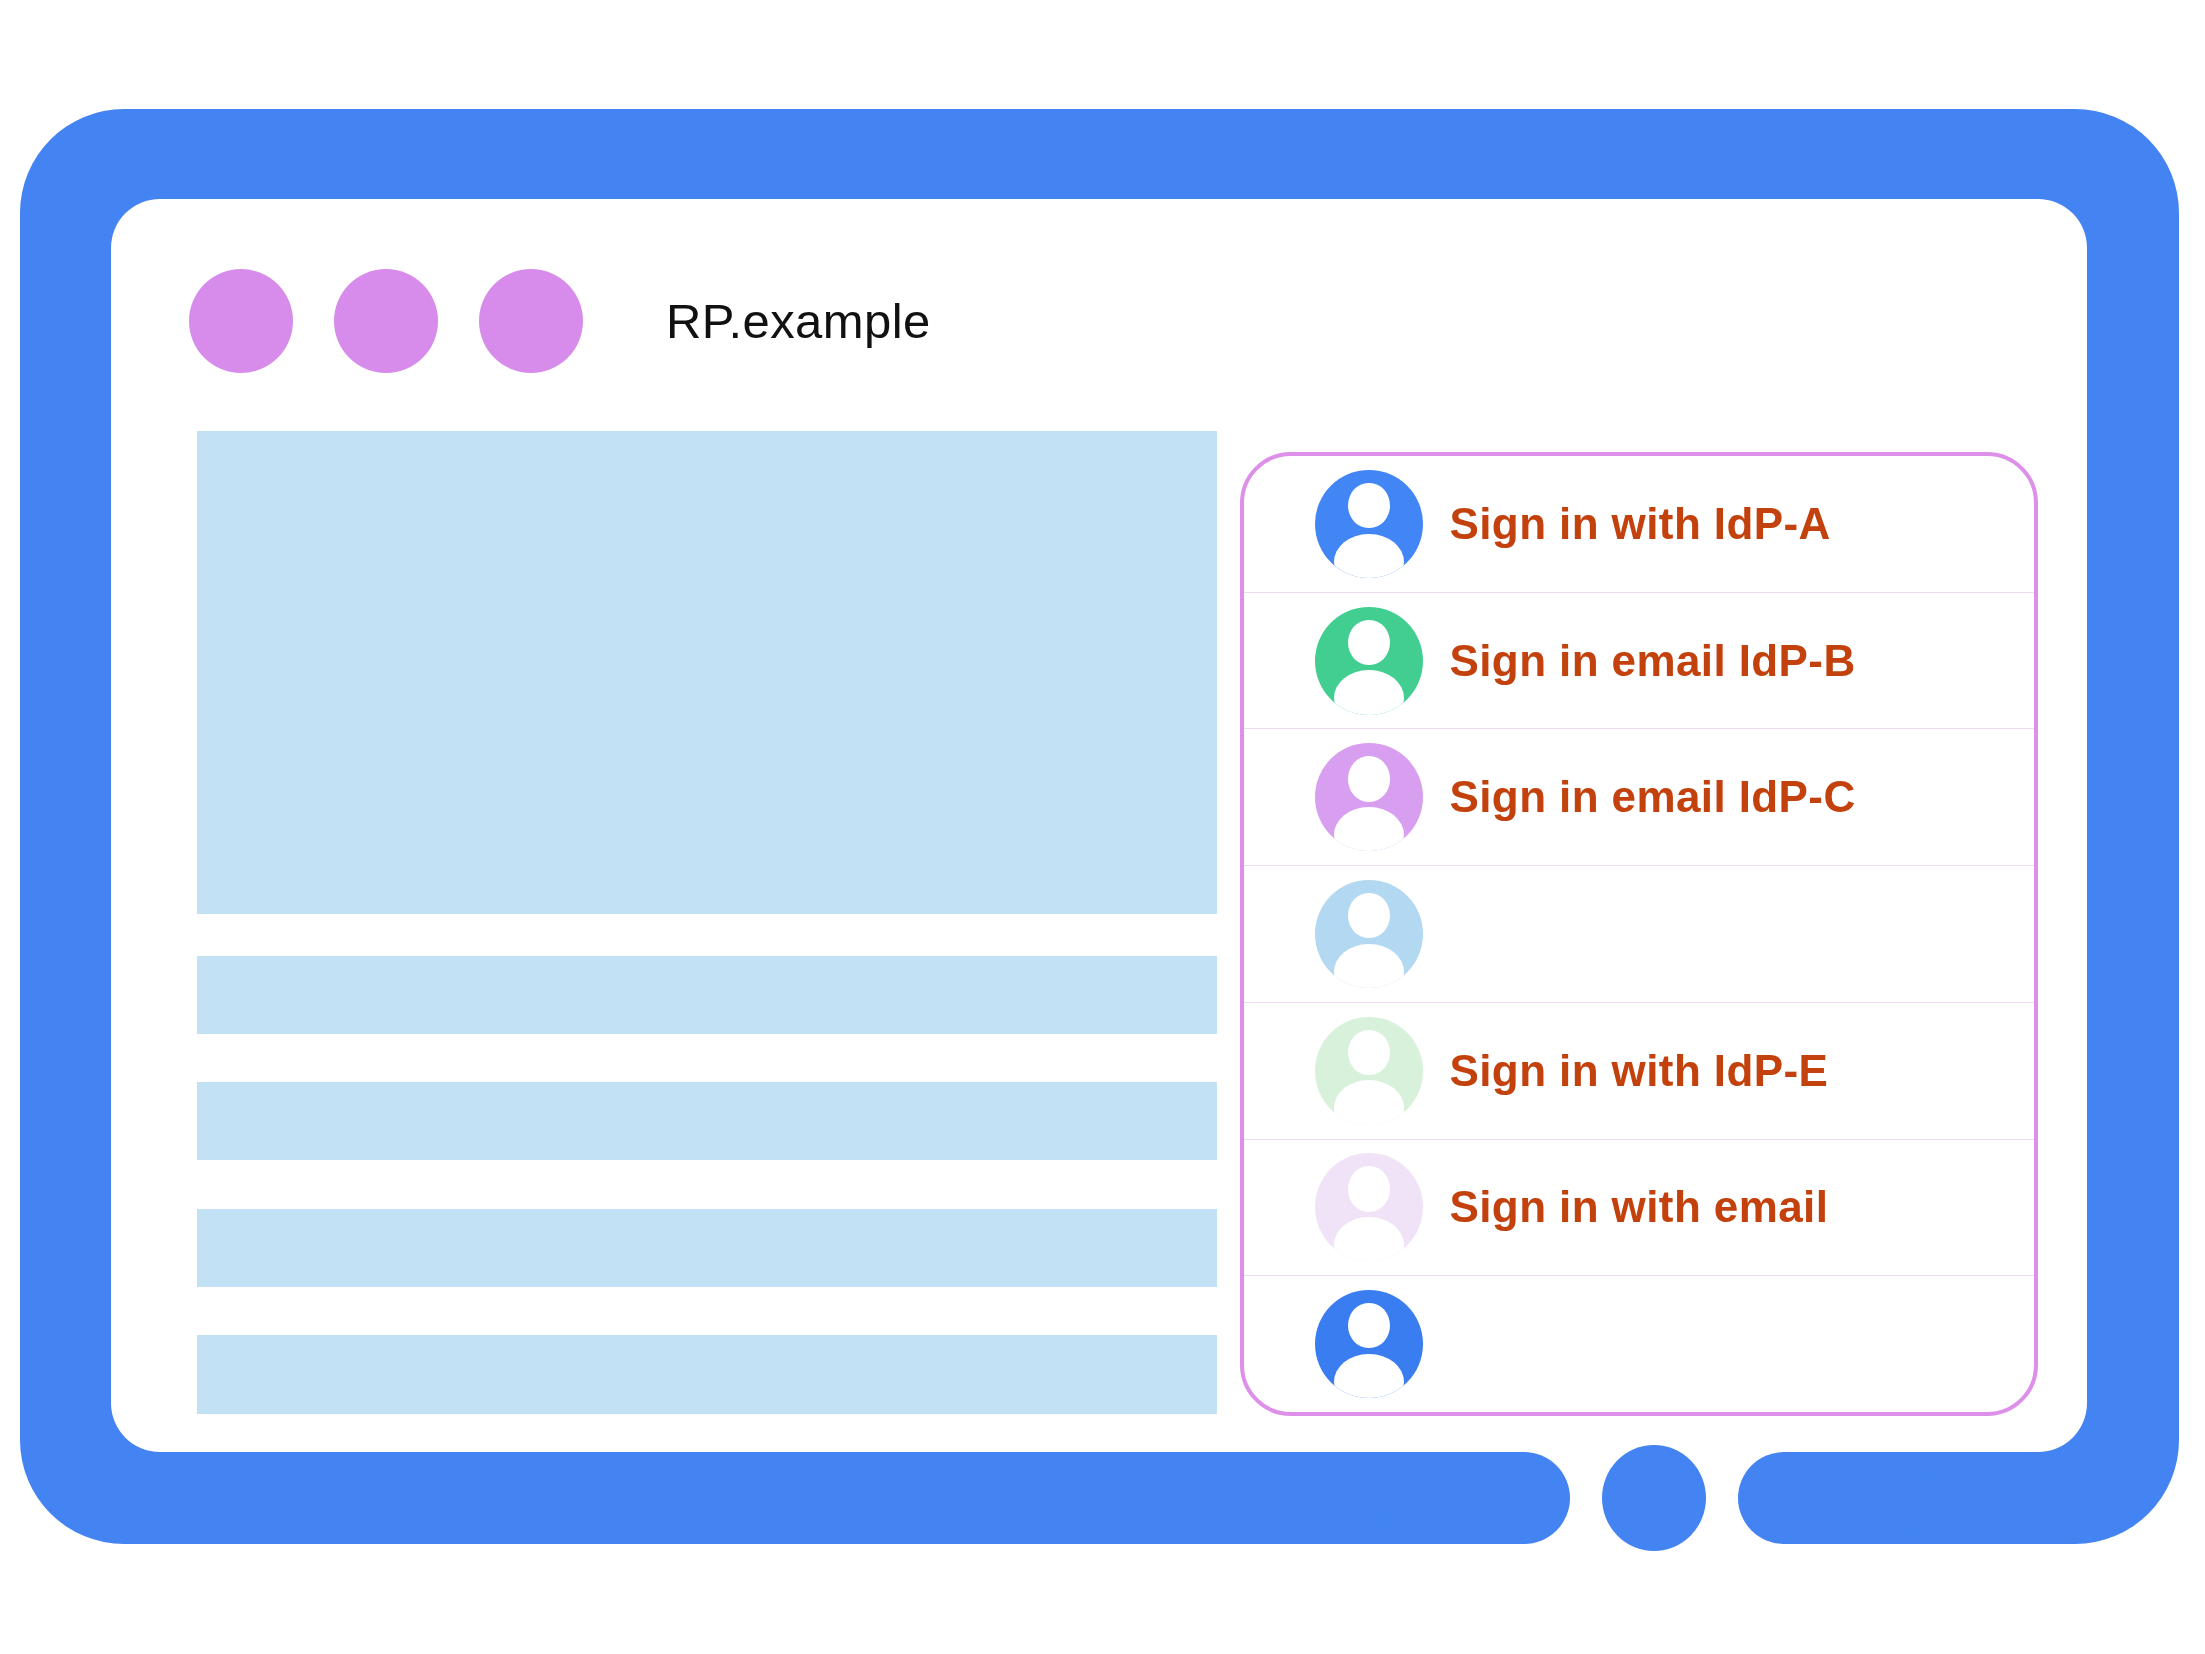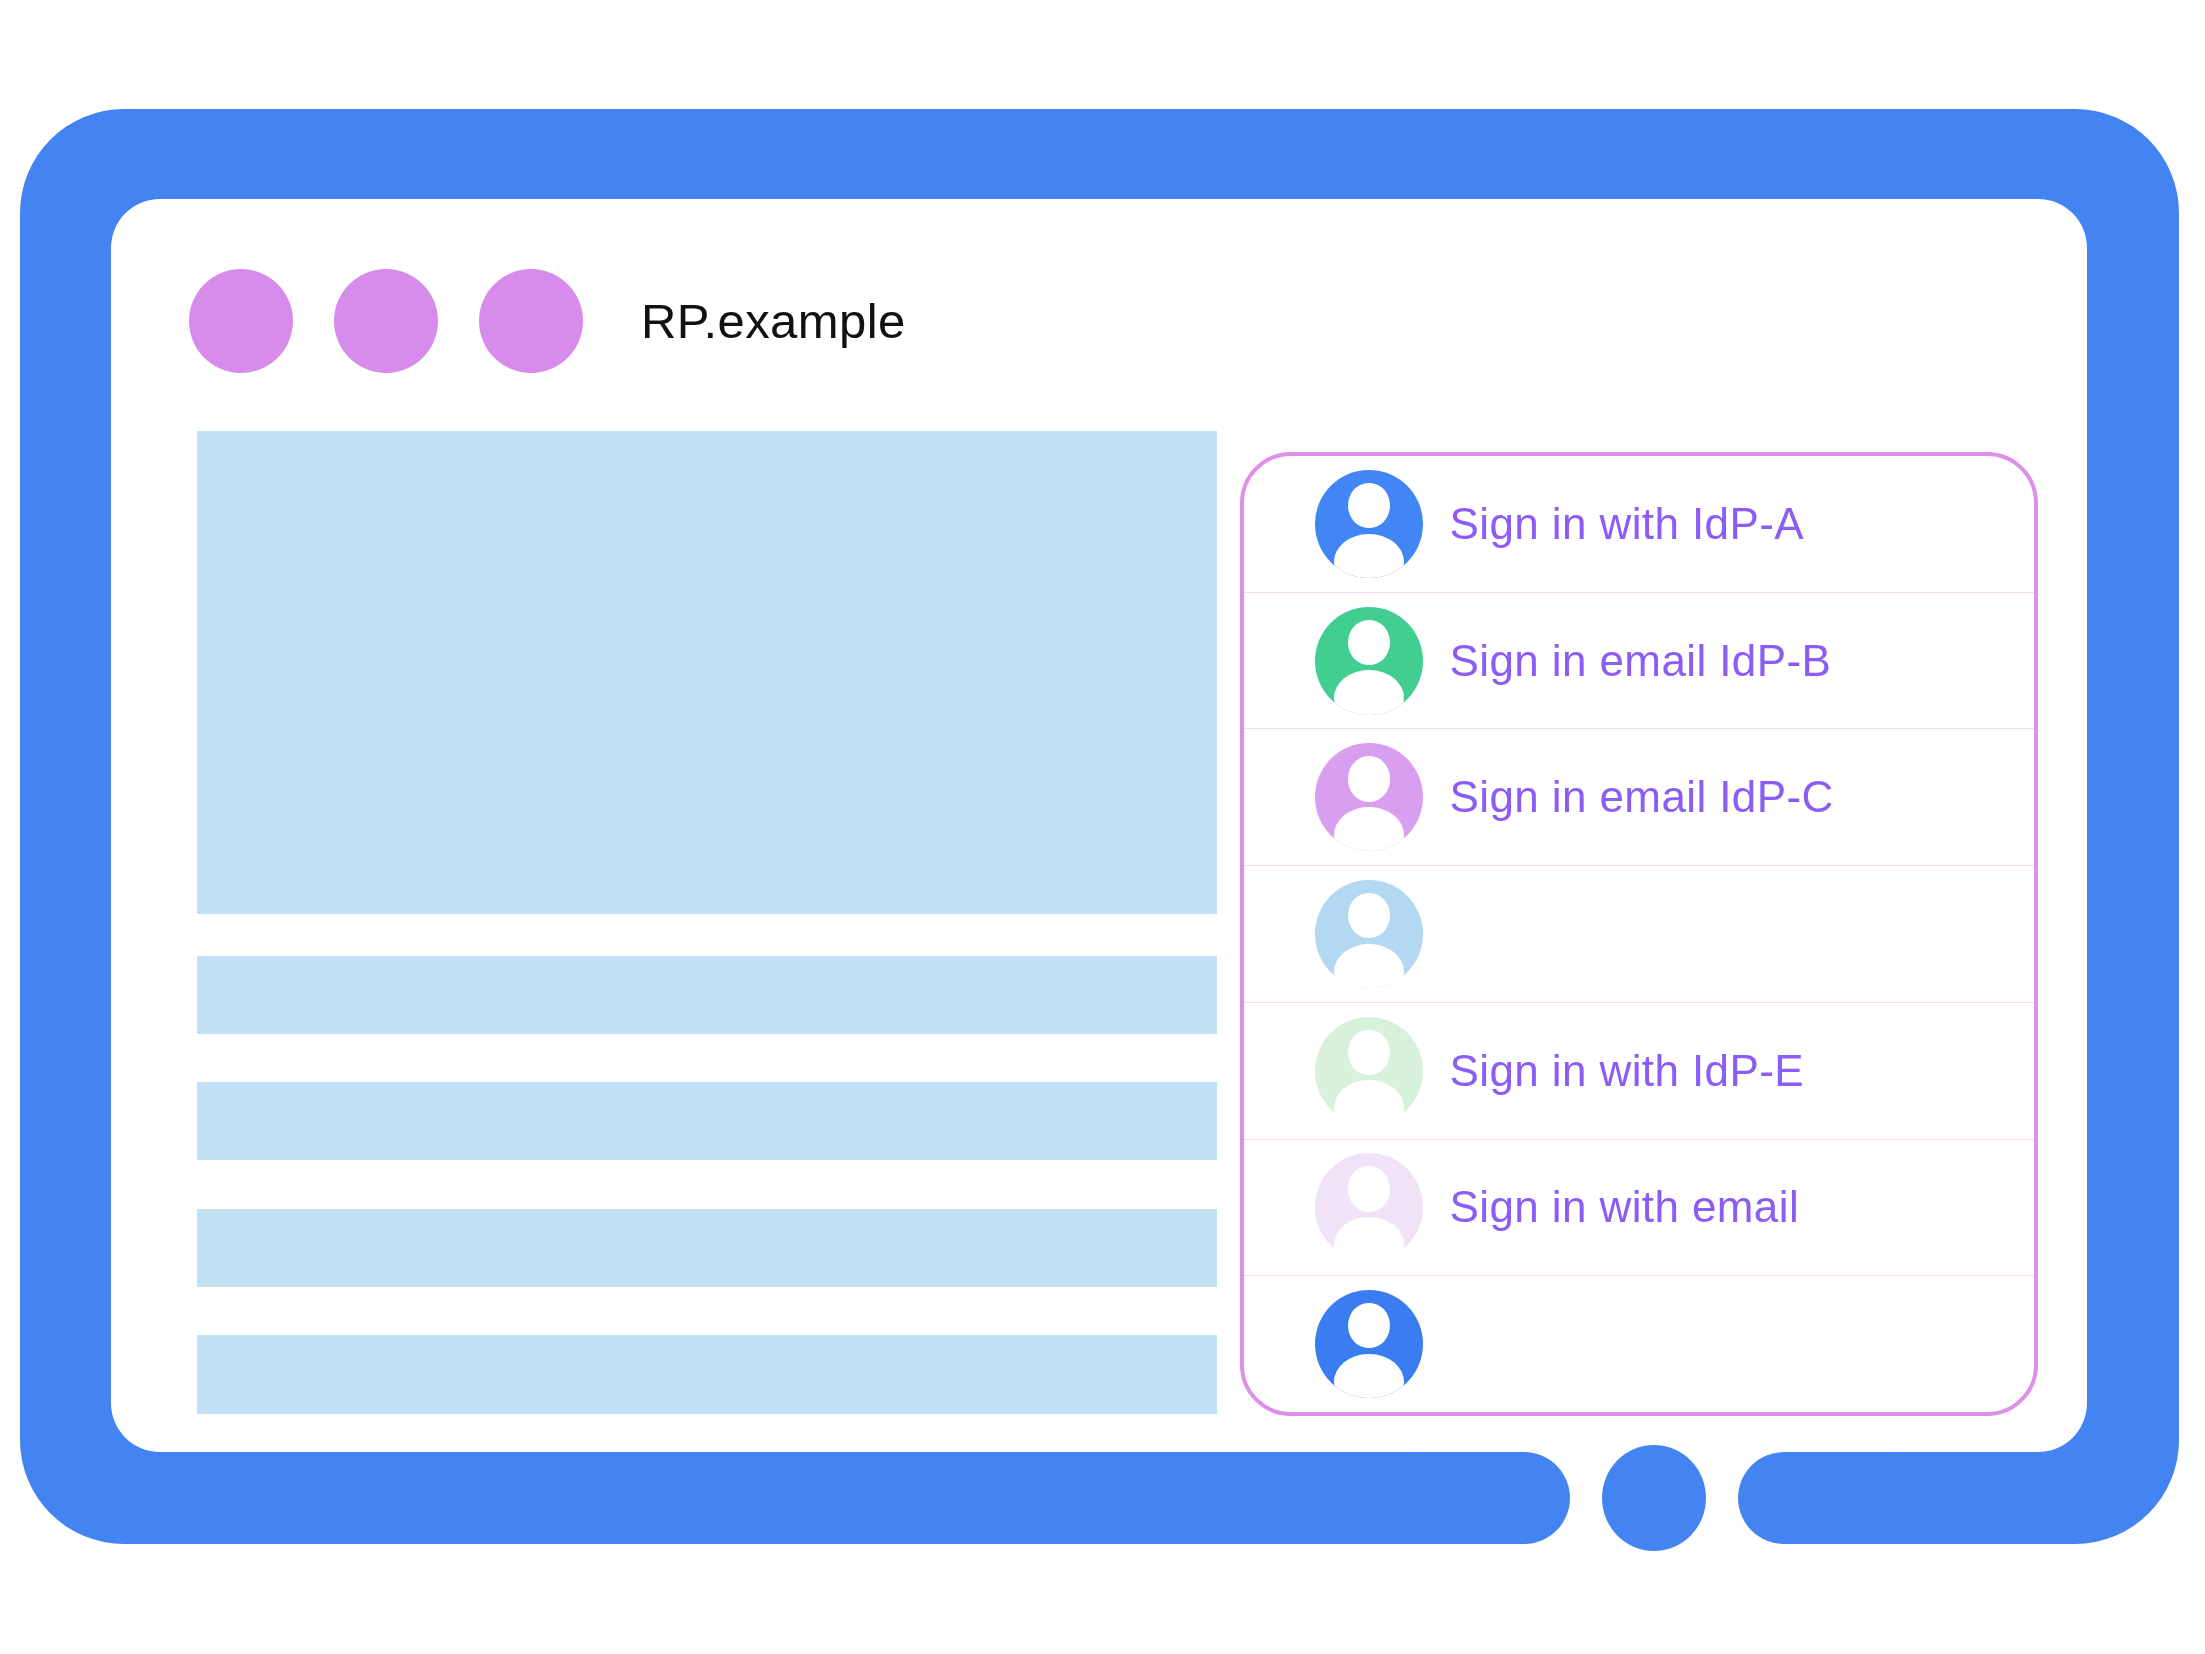--- a/index.html
+++ b/index.html
@@ -14,21 +14,21 @@
   .bar-gap { position: absolute; left: 1526px; top: 1447px; width: 256px; height: 102px; background: #ffffff; }
   .bar-pill { position: absolute; top: 1452px; width: 194px; height: 92px; border-radius: 46px; background: #4383F2; }
   .bar-pill.left  { left: 1376px; }
   .bar-pill.right { left: 1738px; }
   .home-dot { position: absolute; left: 1602px; top: 1445px; width: 104px; height: 106px;
               border-radius: 50%; background: #4383F2; }
 
   
   .win-dot { position: absolute; top: 269px; width: 104px; height: 104px; border-radius: 50%; background: #D78BEB; }
   .win-dot.d1 { left: 189px; } .win-dot.d2 { left: 334px; } .win-dot.d3 { left: 479px; }
-  .title { position: absolute; left: 641px; top: 295px; font-size: 49px; line-height: 53px;
+  .title { position: absolute; left: 666px; top: 295px; font-size: 49px; line-height: 53px;
            color: #111111; letter-spacing: 0.4px; }
 
   
   .block { position: absolute; left: 197px; width: 1020px; background: #C3E1F4; }
   .block.big  { top: 431px;  height: 483px; }
   .block.b1   { top: 956px; height: 78px; }
   .block.b2   { top: 1082px; height: 78px; }
   .block.b3   { top: 1209px; height: 78px; }
   .block.b4   { top: 1335px; height: 79px; }
 
@@ -37,21 +37,21 @@
            box-sizing: border-box; background: #ffffff; border: 4.4px solid #DE8FE9;
            border-radius: 51px; display: flex; flex-direction: column; overflow: hidden; }
   .row { flex: 1 1 0; display: flex; align-items: center; padding-left: 71px; }
   .row + .row { border-top: 1.8px solid #F2DAF5; }
   .avatar { position: relative; width: 108px; height: 108px; border-radius: 50%;
             overflow: hidden; flex: 0 0 auto; margin-right: 26.5px; }
   .avatar .head  { position: absolute; left: 31%; top: 12%; width: 38%; height: 42%;
                    background: #ffffff; border-radius: 50%; }
   .avatar .torso { position: absolute; left: 18%; top: 59%; width: 64%; height: 52%;
                    background: #ffffff; border-radius: 50%; }
-  .label { font-size: 44px; color: #8b5cf6; font-weight: 400; letter-spacing: 0.4px; white-space: nowrap; }
+  .label { font-size: 44px; color: #c2410c; font-weight: 700; letter-spacing: 0.4px; white-space: nowrap; }
 </style>
 </head>
 <body>
 
 <div class="canvas">
 
   <div class="frame" style="background: rgb(67, 131, 242);">
     <div class="screen"></div>
   </div>
 

